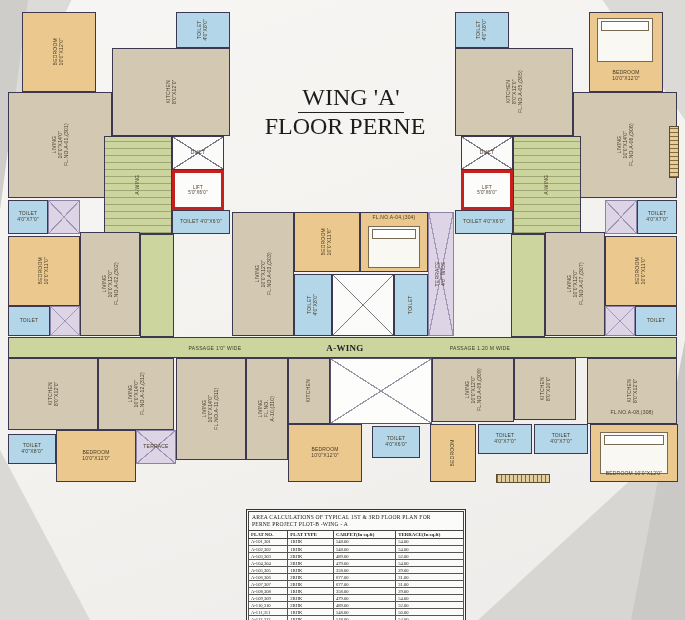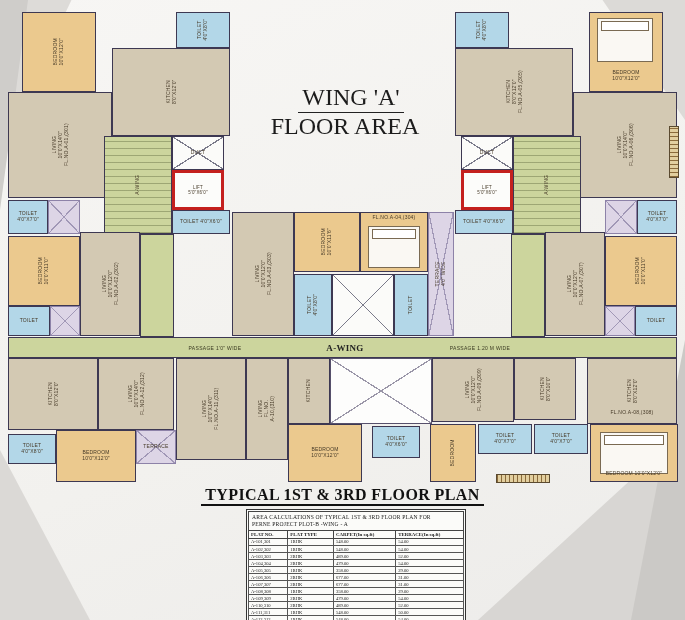--- a/index.html
+++ b/index.html
@@ -283,30 +283,27 @@
       </div>
       <div class="room room--bed" style="left: 430px; top: 424px; width: 46px; height: 58px;">
         <span class="room-label rot">BEDROOM</span>
       </div>
       <div class="room room--steps" style="left: 669px; top: 126px; width: 10px; height: 52px;"></div>
       <div class="room room--stepsh" style="left: 496px; top: 474px; width: 54px; height: 9px;"></div>
     </div>
 
   <div id="title">
     <div class="t1">WING 'A'</div>
-    <div class="t3">FLOOR AREA</div>
+    <div class="t3">FLOOR PERNE</div>
   </div>
 
   <div id="passage-left" class="pass-label">PASSAGE 1'0" WIDE</div>
   <div id="wing-label" class="pass-label">A-WING</div>
   <div id="passage-right" class="pass-label">PASSAGE 1.20 M WIDE</div>
 
-  <div id="footer-heading">
-    <span>TYPICAL 1ST &amp; 3RD FLOOR PLAN</span>
-  </div>
 
   <div id="area-table">
     <table>
       <thead>
         <tr>
           <td class="caption" colspan="4">
             <span>AREA CALCULATIONS OF TYPICAL  1ST &amp; 3RD FLOOR PLAN FOR</span><br>
             <span>PERNE PROJECT PLOT-B -WING - A</span>
           </td>
         </tr>

